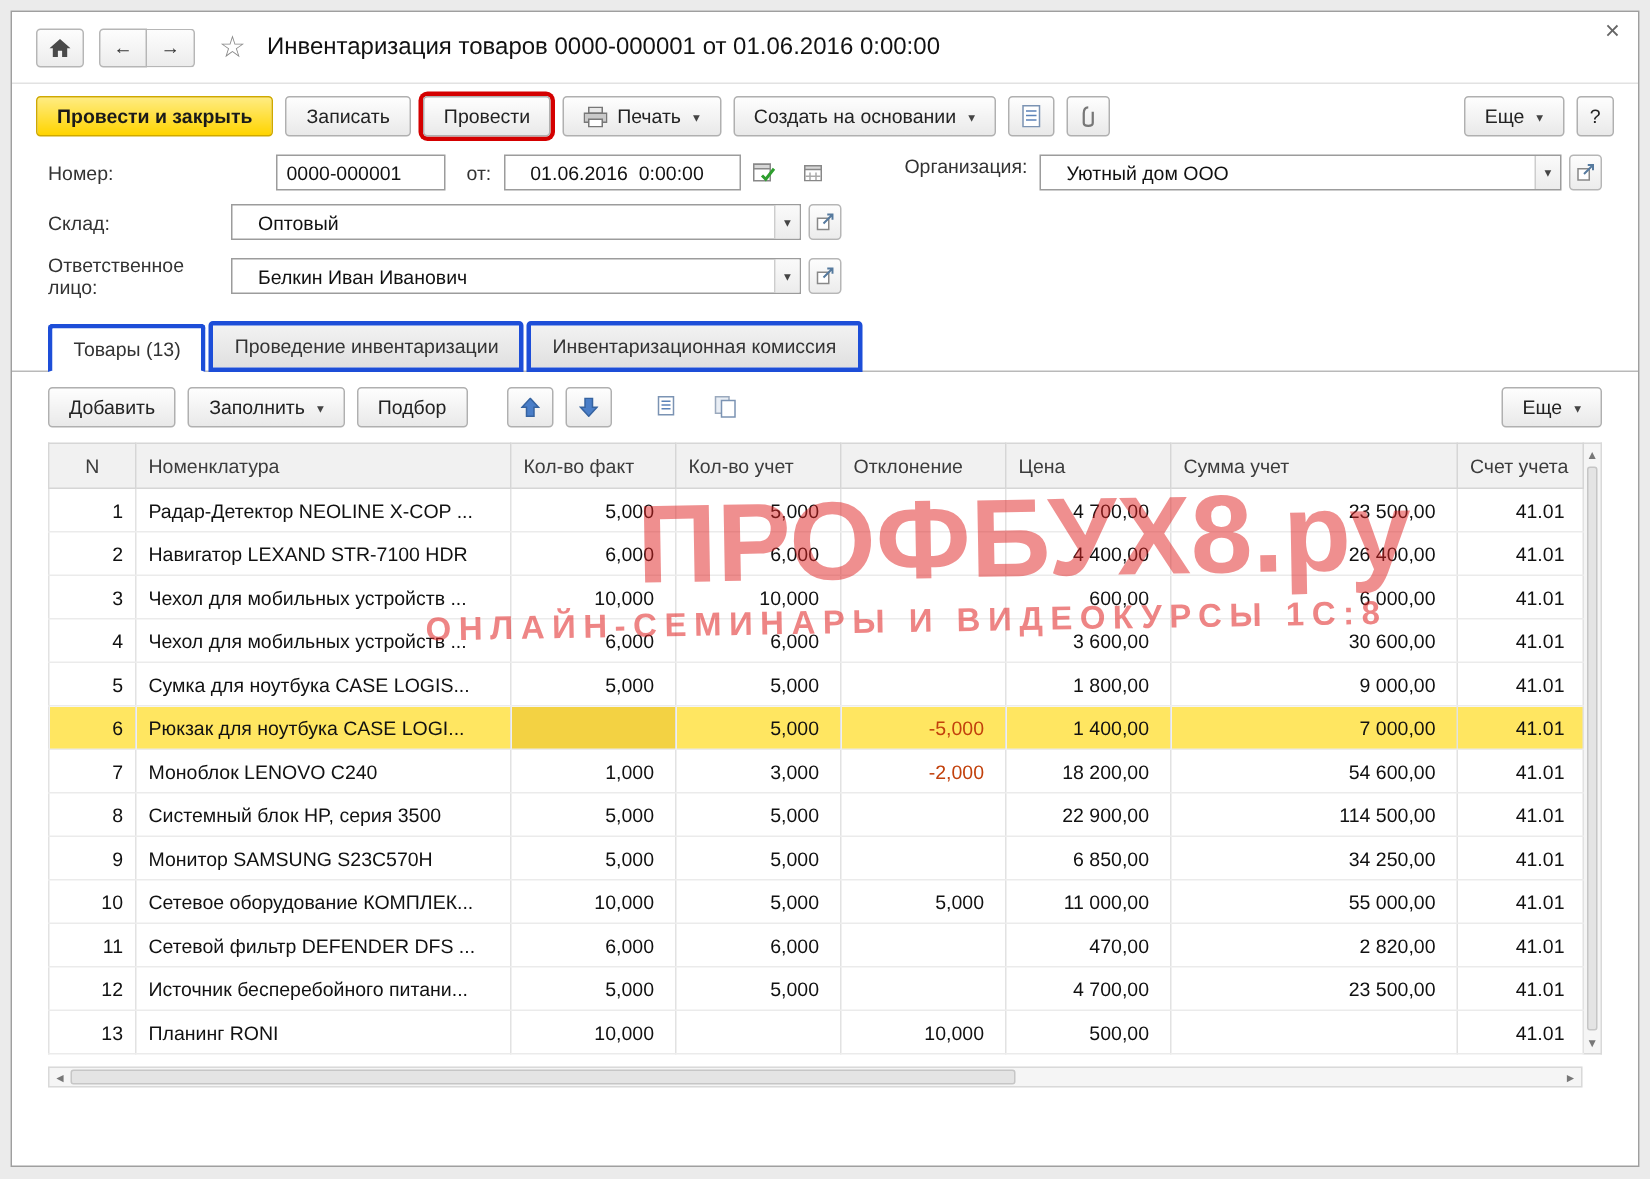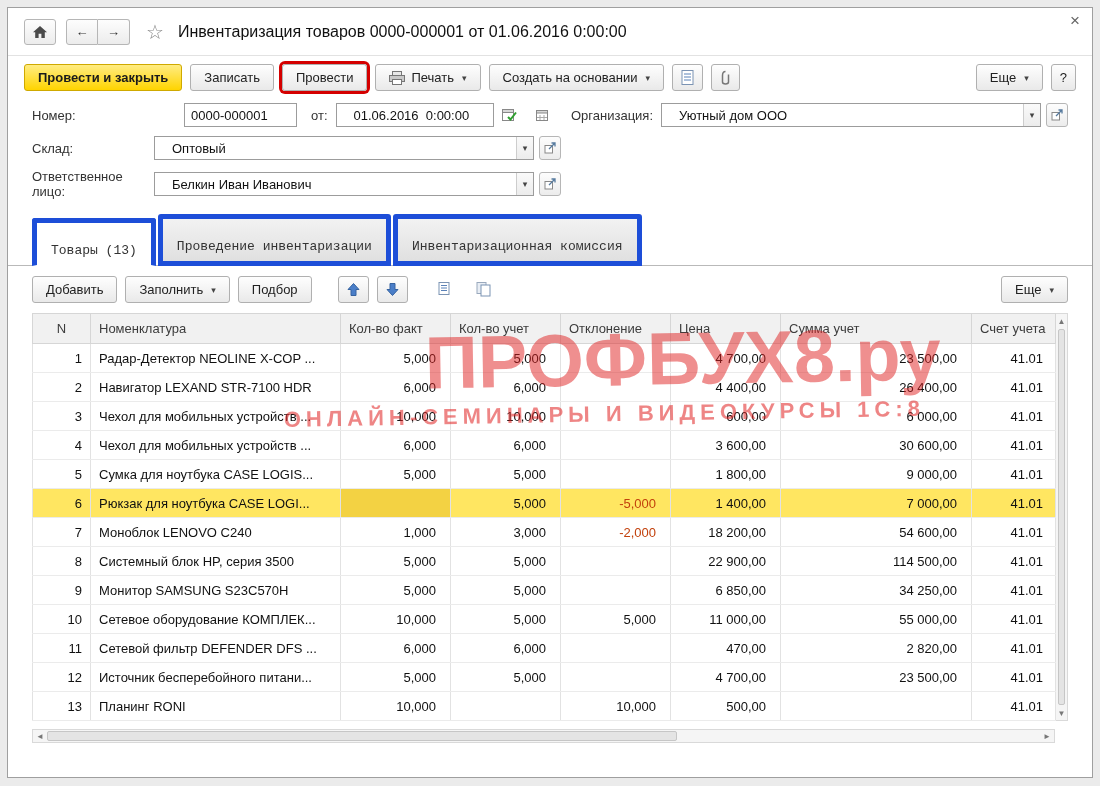--- a/index.html
+++ b/index.html
@@ -29,25 +29,25 @@
   
   .form { padding:4px 24px 0 24px; }
   .frow { display:flex; align-items:center; margin-bottom:9px; }
   .flabel { width:122px; color:#333; flex:none; }
   .tinput { height:24px; border:1px solid #9c9c9c; padding:0 6px; font-size:13px; font-family:inherit; color:#111; background:#fff;margin-left:30px; }
   .combo { display:inline-flex; height:24px; border:1px solid #9c9c9c; background:#fff; align-items:stretch; }
   .combo input { border:none; outline:none; flex:1; padding:0 6px; font-size:13px; font-family:inherit; color:#111; background:transparent;margin-left:11px; }
   .combo .arrow { width:17px; display:flex; align-items:center; justify-content:center; font-size:9px; color:#444; border-left:1px solid #cdcdcd; background:linear-gradient(#fafafa,#ececec); cursor:pointer; }
   .combo .cal { width:18px; display:flex; align-items:center; justify-content:center; cursor:pointer; }
   .mini-btn { width:22px; height:24px; margin-left:5px; display:inline-flex; align-items:center; justify-content:center; background:linear-gradient(#fdfdfd,#ececec); border:1px solid #b6b6b6; border-radius:3px; cursor:pointer; flex:none; }
-  .org-group { margin-left:auto; display:flex; align-items:center; }
+  .org-group { margin-left:auto; display:flex; }
 
   
   .tabstrip { display:flex; align-items:flex-end; padding:0 24px; margin-top:6px; border-bottom:1px solid #b9b9b9; }
-  .tab { padding:20px 14px 7px 14px; background:linear-gradient(#f2f2f2,#e0e0e0); border:5px solid #1d4ed8; margin-right:2px; margin-bottom:-1px; border-radius:3px 3px 0 0; color:#333; cursor:pointer;font-family:Liberation Mono, monospace; }
+  .tab { padding:6px 14px 7px 14px; background:linear-gradient(#f2f2f2,#e0e0e0); border:3px solid #1d4ed8; margin-right:2px; margin-bottom:-1px; border-radius:3px 3px 0 0; color:#333; cursor:pointer; }
   .tab.active { background:#fff; border-bottom:1px solid #fff; }
 
   
   .ttoolbar { display:flex; align-items:center; gap:8px; padding:10px 24px 8px 24px; }
 
   
   .table-area { margin:2px 24px 0 24px; position:relative; }
   .table-zone { display:flex; align-items:stretch; }
   table { border-collapse:collapse; table-layout:fixed; width:1009px; border:1px solid #c9c9c9; }
   th { background:#f1f1f1; border:1px solid #d6d6d6; font-weight:normal; color:#3c3c3c; text-align:left; padding:7px 8px; font-size:13px; }
@@ -163,21 +163,21 @@
       </span>
       <span class="mini-btn" style="border:none;background:none">
         <svg width="16" height="14" viewBox="0 0 16 14">
             <rect x="0.5" y="1.5" width="11" height="11" fill="#fff" stroke="#888"></rect>
             <rect x="0.5" y="1.5" width="11" height="3" fill="#d7d7d7" stroke="#888"></rect>
             <path d="M6 9 L8.5 11.5 L14 4.5" stroke="#2e9e2e" stroke-width="2" fill="none"></path>
           </svg>
       </span>
       <span class="org-group">
         <span style="margin-right:8px">Организация:</span>
-        <span class="combo" style="width:380px">
+        <span class="combo" style="width:348px">
           <input value="Уютный дом ООО" style="">
           <span class="arrow">▾</span>
         </span>
         <span class="mini-btn">
           <svg width="12" height="12" viewBox="0 0 12 12">
               <rect x="1" y="3.5" width="7.5" height="7.5" fill="#fff" stroke="#888"></rect>
               <path d="M5 7 L10.5 1.5 M7.5 1 H11 V4.5" stroke="#567a9e" fill="none" stroke-width="1.3"></path>
             </svg>
         </span>
       </span>

